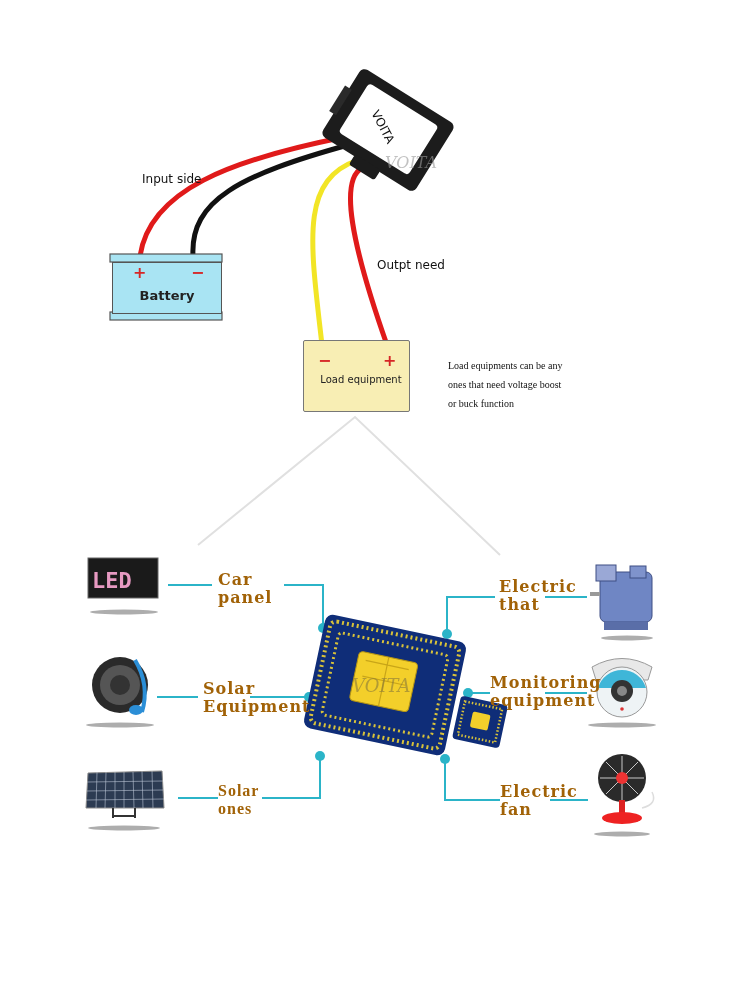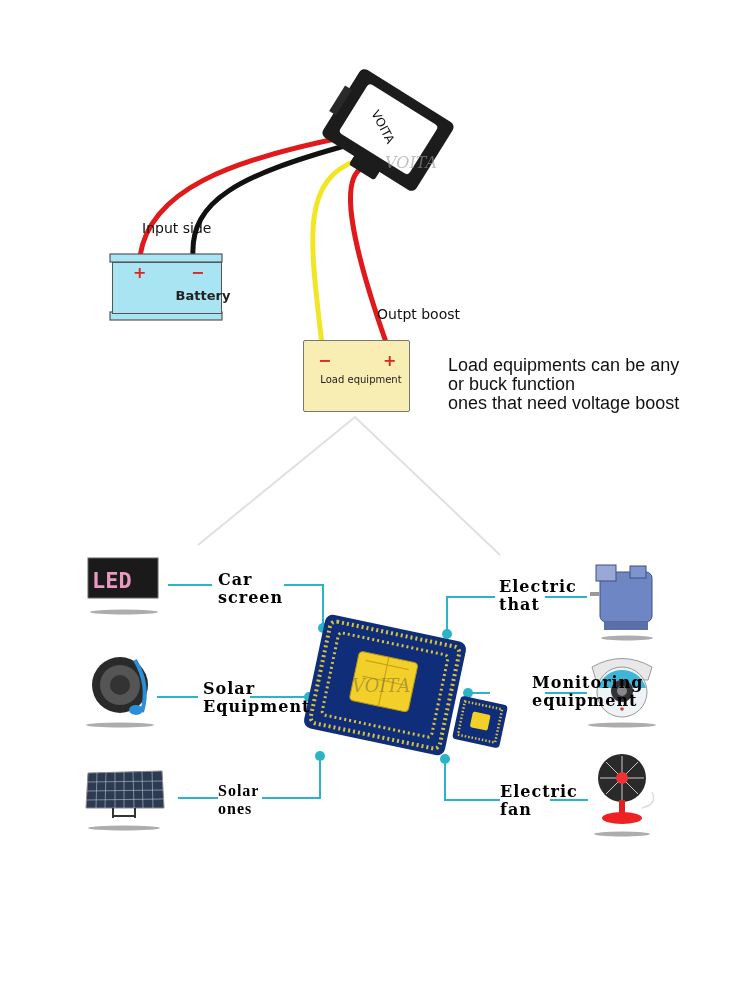--- a/index.html
+++ b/index.html
@@ -1,22 +1,22 @@
 <!DOCTYPE html>
 <html><head>
 <meta charset="utf-8">
 <style>
   html, body { margin:0; padding:0; background:#ffffff; }
   body { width:750px; height:1000px; position:relative; overflow:hidden; font-family:"DejaVu Sans", sans-serif; }
   .abs { position:absolute; }
-  .lbl-small { font-family:"DejaVu Sans", sans-serif; font-size:14px; color:#111;margin-top:48px; }
-  .note { font-family:Liberation Sans, sans-serif; font-size:18px; line-height:19px; color:#111; }
-  .mono { font-family:"DejaVu Serif", serif; font-size:16px; line-height:18px; color:#000000; font-weight:bold; letter-spacing:1px; }
+  .lbl-small { font-family:"DejaVu Sans", sans-serif; font-size:12px; color:#111; }
+  .note { font-family:Liberation Serif, serif; font-size:10px; line-height:19px; color:#111; }
+  .mono { font-family:"DejaVu Serif", serif; font-size:16px; line-height:18px; color:#a16207; font-weight:bold; letter-spacing:1px; }
   .battery-body { background:#a9e4f3; border:1.5px solid #555; }
-  .battery-label { font-weight:bold; font-size:13px; color:#222; text-align:center;padding-left:36px; }
+  .battery-label { font-weight:bold; font-size:13px; color:#222; text-align:center; }
   .load-box { background:#f8eeb4; border:1.5px solid #777; border-radius:2px; }
   .pm { color:#d62626; font-weight:bold; font-size:16px; }
   svg.full { position:absolute; left:0; top:0; }
 </style>
 </head>
 <body>
 
 <svg class="full" width="750" height="1000">
 
   <path d="M140 256 C 150 190, 230 160, 345 137" stroke="#e01a1a" stroke-width="5" fill="none"></path>
@@ -36,38 +36,38 @@
   <rect x="110" y="254" width="112" height="8" fill="#a9e4f3" stroke="#555" stroke-width="1.2"></rect>
   <rect x="110" y="312" width="112" height="8" fill="#a9e4f3" stroke="#555" stroke-width="1.2"></rect>
 
   <rect x="317" y="340" width="11" height="10" fill="#111"></rect>
   <rect x="382" y="340" width="11" height="10" fill="#e01a1a"></rect>
 
   <polyline points="198,545 355,417 500,555" fill="none" stroke="#e0e0e0" stroke-width="2"></polyline>
 </svg>
 
 <div class="abs lbl-small" style="left:142px;top:172px;">Input side</div>
-<div class="abs lbl-small" style="left:377px;top:258px;">Outpt boost</div>
+<div class="abs lbl-small" style="left:377px;top:258px;">Outpt need</div>
 
 <div class="abs battery-body" style="left:112px;top:262px;width:108px;height:50px;">
   <div class="abs pm" style="left:20px;top:0px;">+</div>
   <div class="abs pm" style="left:78px;top:0px;">−</div>
   <div class="abs battery-label" style="left:0;top:25px;width:108px;">Battery</div>
 </div>
 
 <div class="abs load-box" style="left:303px;top:340px;width:105px;height:70px;">
   <div class="abs pm" style="left:14px;top:10px;">−</div>
   <div class="abs pm" style="left:79px;top:10px;">+</div>
   <div class="abs" style="left:0;top:33px;width:114px;text-align:center;font-size:10px;color:#222;">Load equipment</div>
 </div>
 
 <div class="abs note" style="left:448px;top:356px;">
   <div>Load equipments can be any</div>
+  <div>ones that need voltage boost</div>
   <div>or buck function</div>
-  <div>ones that need voltage boost</div>
 </div>
 
 <svg class="full" width="750" height="1000">
   <g stroke="#2bb4c8" stroke-width="2" fill="none">
 
     <polyline points="168,585 212,585"></polyline>
     <polyline points="284,585 323,585 323,627"></polyline>
     <polyline points="157,697 198,697"></polyline>
     <polyline points="250,697 308,697"></polyline>
     <polyline points="178,798 218,798"></polyline>
@@ -167,34 +167,34 @@
     <circle cx="622" cy="778" r="6" fill="#e33"></circle>
     <rect x="619" y="800" width="6" height="16" fill="#d22"></rect>
     <ellipse cx="622" cy="818" rx="20" ry="6" fill="#e22"></ellipse>
     <path d="M642 808 Q 658 804 652 792" stroke="#ddd" stroke-width="1.5" fill="none"></path>
     <ellipse cx="622" cy="834" rx="28" ry="2.5" fill="#777" opacity="0.6"></ellipse>
   </g>
 </svg>
 
 <div class="abs mono" style="left:218px;top:571px;">
   <div>Car</div>
-  <div>screen</div>
+  <div>panel</div>
 </div>
 <div class="abs mono" style="left:203px;top:680px;">
   <div>Solar</div>
   <div>Equipment</div>
 </div>
 <div class="abs mono" style="left:218px;top:782px;font-family:Liberation Serif, serif;">
   <div>Solar</div>
   <div>ones</div>
 </div>
 <div class="abs mono" style="left:499px;top:578px;">
   <div>Electric</div>
   <div>that</div>
 </div>
-<div class="abs mono" style="left:490px;top:674px;margin-left:42px;">
+<div class="abs mono" style="left:490px;top:674px;">
   <div>Monitoring</div>
   <div>equipment</div>
 </div>
 <div class="abs mono" style="left:500px;top:783px;">
   <div>Electric</div>
   <div>fan</div>
 </div>
 
 </body></html>

